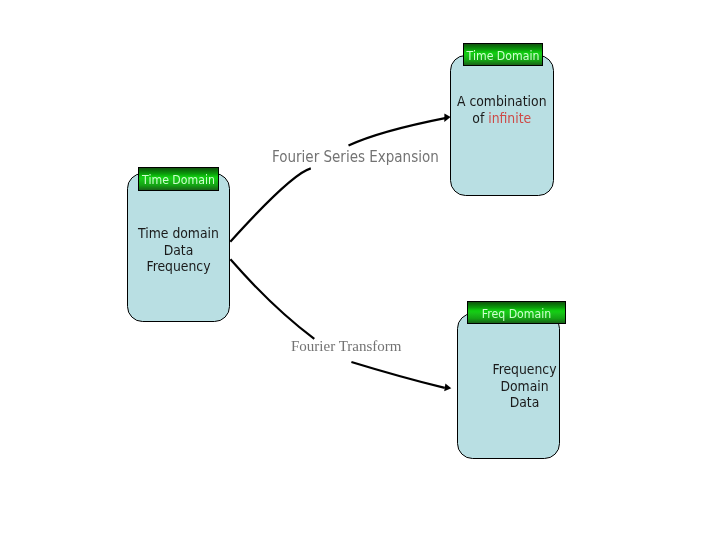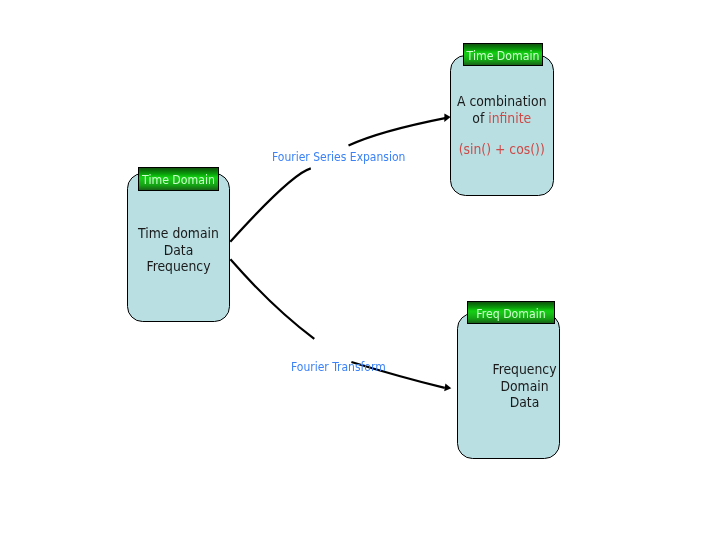--- a/index.html
+++ b/index.html
@@ -12,21 +12,21 @@
         border-radius:15.5px;box-sizing:border-box;}
   .node-text{position:absolute;left:0;right:0;text-align:center;color:#1a1a1a;
              font-size:13.8px;line-height:16.7px;will-change:transform;}
   .node-text .red{color:#cd4a47;margin-top:15px;}
   .tag{position:absolute;box-sizing:border-box;border:1.5px solid #000000;
        color:#ccffcc;font-size:12.2px;line-height:1;white-space:nowrap;
        display:flex;align-items:center;justify-content:center;padding-top:3px;
        will-change:transform;
        background:linear-gradient(to bottom,#14520f 0%,#0a6e0a 9%,#0b9a0b 26%,
                   #0fc80f 39%,#14cd14 47%,#18bf18 56%,#14a314 78%,#186318 100%);}
-  .edge-label{position:absolute;font-size:12px;color:#3b82f6;
+  .edge-label{position:absolute;font-size:15px;color:#737373;
               white-space:nowrap;line-height:14px;will-change:transform;}
 </style>
 </head>
 <body>
 
 <div class="canvas">
 
   <svg class="connectors" width="720" height="540">
     <g>
       <path d="M 230.3,241.7 Q 291.8,173.7 310.8,168.4" fill="none" stroke="#000000" stroke-width="2.2" stroke-linecap="butt"></path>
@@ -46,30 +46,29 @@
       <div>Data</div>
       <div>Frequency</div>
     </div>
   </div>
   <div class="tag" style="left:138px;top:167px;width:81px;height:24px;">Time Domain</div>
 
   <div class="node" style="left:450px;top:54.8px;width:103.5px;height:141.6px;">
     <div class="node-text" style="top:37px;">
       <div>A combination</div>
       <div><span>of </span><span class="red">infinite</span></div>
-      <div class="red">(sin() + cos())</div>
     </div>
   </div>
   <div class="tag" style="left:463px;top:43px;width:80px;height:23px;">Time Domain</div>
 
   <div class="node" style="left:456.5px;top:313px;width:103px;height:145.5px;">
     <div class="node-text" style="top:47px;margin-left:32px;">
       <div>Frequency</div>
       <div>Domain</div>
       <div>Data</div>
     </div>
   </div>
-  <div class="tag" style="left:467px;top:301px;width:88px;height:23px;">Freq Domain</div>
+  <div class="tag" style="left:467px;top:301px;width:99px;height:23px;">Freq Domain</div>
 
   <div class="edge-label" style="left:271.5px;top:149.9px;">Fourier Series Expansion</div>
-  <div class="edge-label" style="left:291px;top:360px;">Fourier Transform</div>
+  <div class="edge-label" style="left:291px;top:339px;font-family:Liberation Serif, serif;">Fourier Transform</div>
 
 </div>
 
 </body></html>

